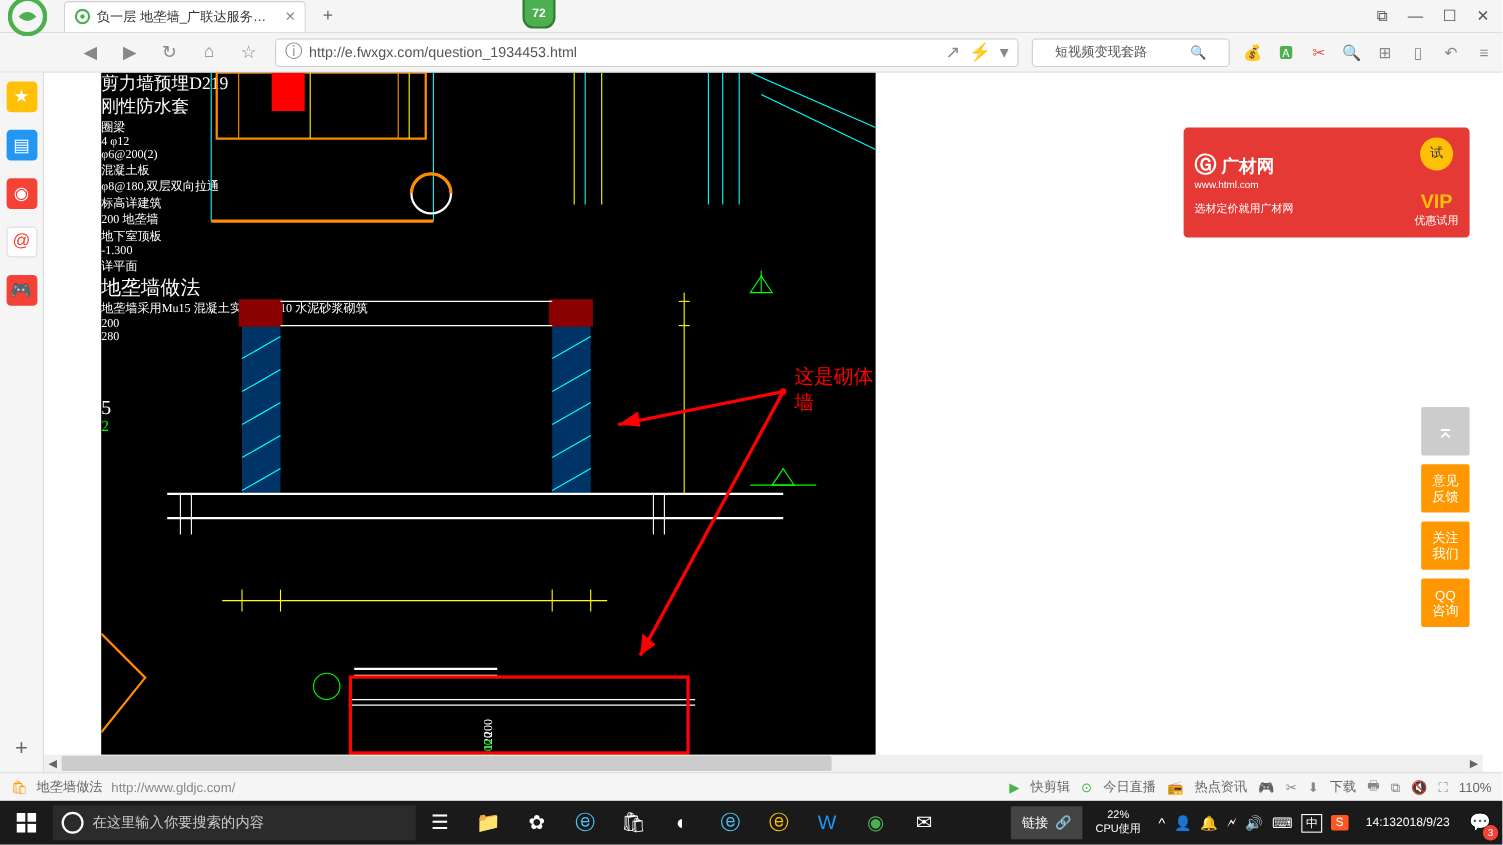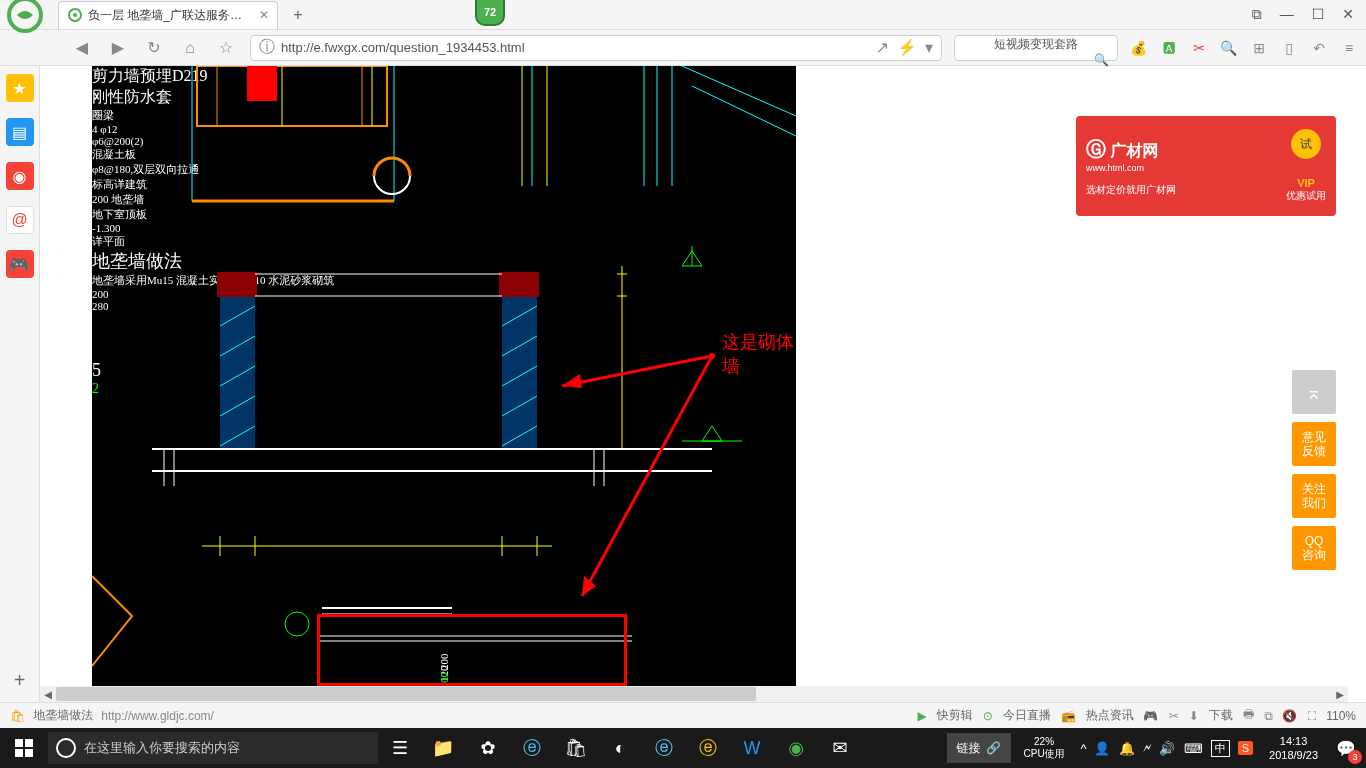--- a/index.html
+++ b/index.html
@@ -19,21 +19,21 @@
 .windowctrls span { cursor: pointer; font-size: 14px; }
 
 
 .addrbar { height: 36px; background: #f5f5f5; display: flex; align-items: center; padding: 0 8px; gap: 12px; border-bottom: 1px solid #ddd; }
 .navbtn { width: 24px; height: 24px; display: flex; align-items: center; justify-content: center; color: #888; cursor: pointer; font-size: 16px; }
 .urlbox { flex: 1; height: 26px; border: 1px solid #ccc; border-radius: 4px; background: #fff; display: flex; align-items: center; padding: 0 8px; }
 .urlbox .info { color: #888; margin-right: 6px; }
 .urlbox input { border: none; outline: none; flex: 1; font-size: 13px; color: #555; }
 .urlright { display: flex; gap: 8px; align-items: center; color: #888; }
 .urlright .bolt { color: #4CAF50; }
-.searchbox { width: 164px; height: 26px; border: 1px solid #ccc; border-radius: 4px; background: #fff; display: flex; align-items: center; padding: 0 8px; font-size: 12px; color: #555; flex-direction: column; }
+.searchbox { width: 180px; height: 26px; border: 1px solid #ccc; border-radius: 4px; background: #fff; display: flex; align-items: center; padding: 0 20px; font-size: 12px; color: #555; }
 .searchbox .mag { margin-left: auto; color: #888; }
 .toolbar-right { display: flex; gap: 12px; align-items: center; }
 .ticon { width: 18px; height: 18px; display: flex; align-items: center; justify-content: center; font-size: 14px; }
 .ticon.green { color: #4CAF50; }
 .ticon.red { color: #f44336; }
 .ticon.gray { color: #888; }
 
 
 .leftbar { position: absolute; left: 0; top: 66px; width: 40px; height: 636px; background: #f5f5f5; border-right: 1px solid #ddd; display: flex; flex-direction: column; align-items: center; padding-top: 8px; gap: 16px; }
 .lbicon { width: 28px; height: 28px; display: flex; align-items: center; justify-content: center; border-radius: 4px; font-size: 16px; }
@@ -47,21 +47,21 @@
 
 .content { position: absolute; left: 40px; top: 66px; right: 0; bottom: 66px; display: flex; }
 .main { flex: 1; overflow: auto; position: relative; }
 .cad-img { position: absolute; left: 52px; top: 0; width: 704px; height: 630px; background: #000; }
 .rightcol { width: 300px; padding: 10px; }
 .adbox { width: 260px; height: 100px; background: #e53935; border-radius: 4px; display: flex; align-items: center; padding: 10px; color: #fff; margin-top: 40px; }
 .adlogo { font-size: 16px; font-weight: bold; }
 .adslogan { font-size: 10px; margin-top: 10px; }
 .adright { margin-left: auto; text-align: center; }
 .adbadge { width: 30px; height: 30px; background: #FFC107; border-radius: 50%; display: flex; align-items: center; justify-content: center; font-size: 12px; color: #333; margin: 0 auto; }
-.advip { color: #FFC107; font-weight: bold; font-size: 11px; margin-top: 18px; }
+.advip { color: #FFC107; font-weight: bold; font-size: 18px; margin-top: 18px; }
 .adsub { font-size: 10px; }
 
 
 .floatbtns { position: absolute; right: 30px; top: 370px; display: flex; flex-direction: column; gap: 8px; }
 .fbtn { width: 44px; height: 44px; background: #ff9800; color: #fff; display: flex; align-items: center; justify-content: center; font-size: 12px; text-align: center; border-radius: 2px; cursor: pointer; line-height: 1.2; }
 .fbtn.top { background: #ccc; font-size: 20px; }
 
 
 .cad-img { overflow: hidden; }
 .cad-text { font-family: "SimSun", serif; color: #fff; font-size: 11px; white-space: nowrap; }
@@ -80,21 +80,21 @@
 .taskbar { position: absolute; left: 0; bottom: 0; right: 0; height: 40px; background: #1a1a1a; display: flex; align-items: center; color: #fff; }
 .tbstart { width: 48px; height: 40px; display: flex; align-items: center; justify-content: center; }
 .tbsearch { width: 330px; height: 32px; background: #2b2b2b; display: flex; align-items: center; padding: 0 8px; color: #ccc; font-size: 13px; }
 .tbsearch .cortana { width: 20px; height: 20px; border: 2px solid #fff; border-radius: 50%; margin-right: 8px; }
 .tbicons { display: flex; height: 40px; }
 .tbicon { width: 44px; height: 40px; display: flex; align-items: center; justify-content: center; font-size: 18px; color: #fff; cursor: pointer; }
 .tbright { margin-left: auto; display: flex; align-items: center; height: 40px; }
 .tblink { background: #444; height: 30px; padding: 0 10px; display: flex; align-items: center; font-size: 12px; margin-right: 4px; }
 .tbperf { display: flex; flex-direction: column; align-items: center; font-size: 10px; padding: 0 8px; line-height: 1.2; }
 .tbtray { display: flex; gap: 8px; padding: 0 8px; font-size: 13px; align-items: center; }
-.tbclock { display: flex; flex-direction: column; align-items: center; font-size: 11px; padding: 0 8px; line-height: 1.3; }
+.tbclock { display: flex; flex-direction: row; align-items: center; font-size: 11px; padding: 0 8px; line-height: 1.3; }
 .tbnotif { width: 40px; height: 40px; display: flex; align-items: center; justify-content: center; position: relative; }
 .tbnotif .nbadge { position: absolute; bottom: 4px; right: 4px; background: #f44336; color: #fff; font-size: 9px; border-radius: 50%; width: 14px; height: 14px; display: flex; align-items: center; justify-content: center; }
 
 
 .hscroll { position: absolute; left: 40px; right: 18px; bottom: 66px; height: 16px; background: #f0f0f0; }
 .hscroll .thumb { position: absolute; left: 16px; width: 700px; height: 14px; top: 1px; background: #ccc; border-radius: 2px; }
 .hscroll .arr { position: absolute; width: 16px; height: 16px; color: #666; display: flex; align-items: center; justify-content: center; font-size: 10px; }
 </style>
 </head>
 <body>

